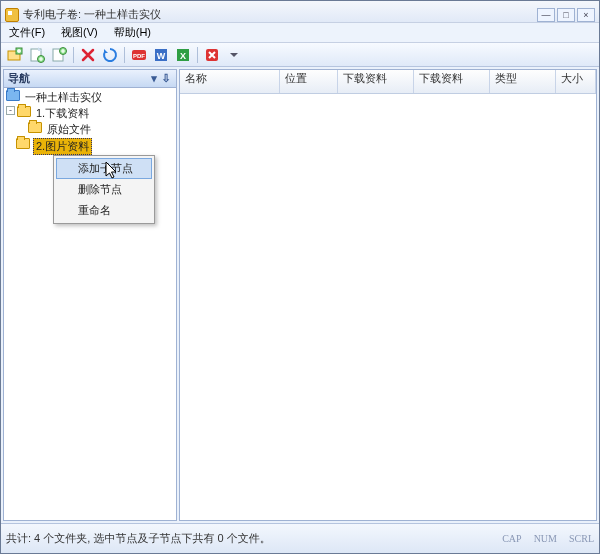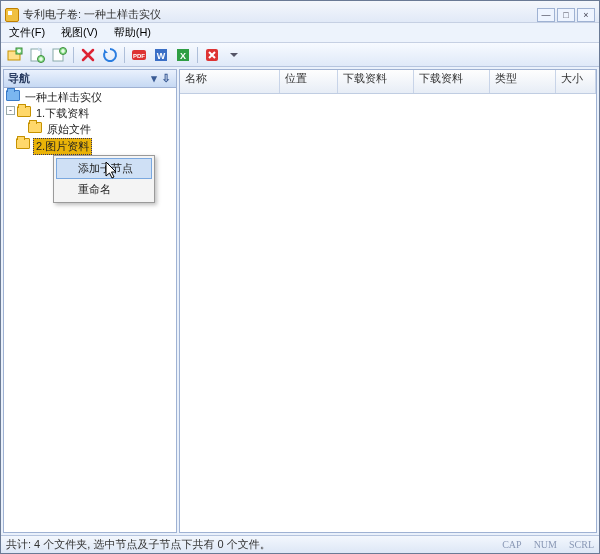--- a/index.html
+++ b/index.html
@@ -28,21 +28,21 @@
   .folder-icon { width: 14px; height: 11px; background: #ffd86b; border: 1px solid #c69200; border-radius: 1px; margin-right: 3px; position: relative; }
   .folder-icon.blue { background: #7ab6f0; border-color: #3a7bc8; }
   .folder-icon::before { content: ""; position: absolute; top: -3px; left: 0; width: 6px; height: 3px; background: inherit; border: 1px solid; border-color: inherit; border-bottom: none; border-radius: 1px 1px 0 0; }
   .tree-label { padding: 0 2px; }
   .tree-row.selected .tree-label { background: #eab308; border: 1px dotted #336; }
   .ind { display: inline-block; }
   .list-panel { flex: 1; display: flex; flex-direction: column; border: 1px solid #9fb2d3; background: #fff; }
   .list-header { height: 24px; background: linear-gradient(#fefefe, #e7edf6); border-bottom: 1px solid #c0cde2; display: flex; font-size: 11px; color: #333; }
   .list-col { border-right: 1px solid #c8d4e8; padding: 1px 5px; overflow: hidden; white-space: nowrap; }
   .list-body { flex: 1; background: #fff; }
-  .statusbar { height: 18px; background: linear-gradient(#f3f7fd, #dde7f6); border-top: 1px solid #b5c4de; display: flex; align-items: center; font-size: 11px; color: #333; padding: 0 5px; }
+  .statusbar { height: 30px; background: linear-gradient(#f3f7fd, #dde7f6); border-top: 1px solid #b5c4de; display: flex; align-items: center; font-size: 11px; color: #333; padding: 0 5px; }
   .statusbar .spacer { flex: 1; }
   .status-seg { color: #8a98b5; margin-left: 12px; font-size: 10px; font-family: Liberation Serif, serif; }
   .context-menu { position: absolute; left: 52px; top: 154px; width: 102px; background: #f4f4f4; border: 1px solid #9a9a9a; box-shadow: 2px 2px 4px rgba(0,0,0,.25); font-size: 11px; padding: 2px; }
   .ctx-item { padding: 3px 8px 3px 22px; color: #222; }
   .ctx-item.highlight { background: #cfe0f5; border: 1px solid #7aa8df; padding: 2px 7px 2px 21px; }
   .cursor { position: absolute; left: 104px; top: 160px; pointer-events: none; }
 </style>
 </head>
 <body>
 
@@ -183,20 +183,21 @@
   <div class="statusbar">
     <span>共计: 4 个文件夹, 选中节点及子节点下共有 0 个文件。</span>
     <span class="spacer"></span>
     <span class="status-seg">CAP</span>
     <span class="status-seg">NUM</span>
     <span class="status-seg">SCRL</span>
   </div>
 
   <div class="context-menu">
     <div class="ctx-item highlight">添加子节点</div>
+    <div class="ctx-item">删除节点</div>
     <div class="ctx-item">重命名</div>
   </div>
 
   <svg class="cursor" width="14" height="20" viewBox="0 0 14 20">
     <path d="M1 1l0 14 3.5-3 2.5 5 2-1-2.5-5 4.5 0z" fill="#fff" stroke="#000" stroke-width="1"></path>
   </svg>
 
 </div>
 
 </body></html>

